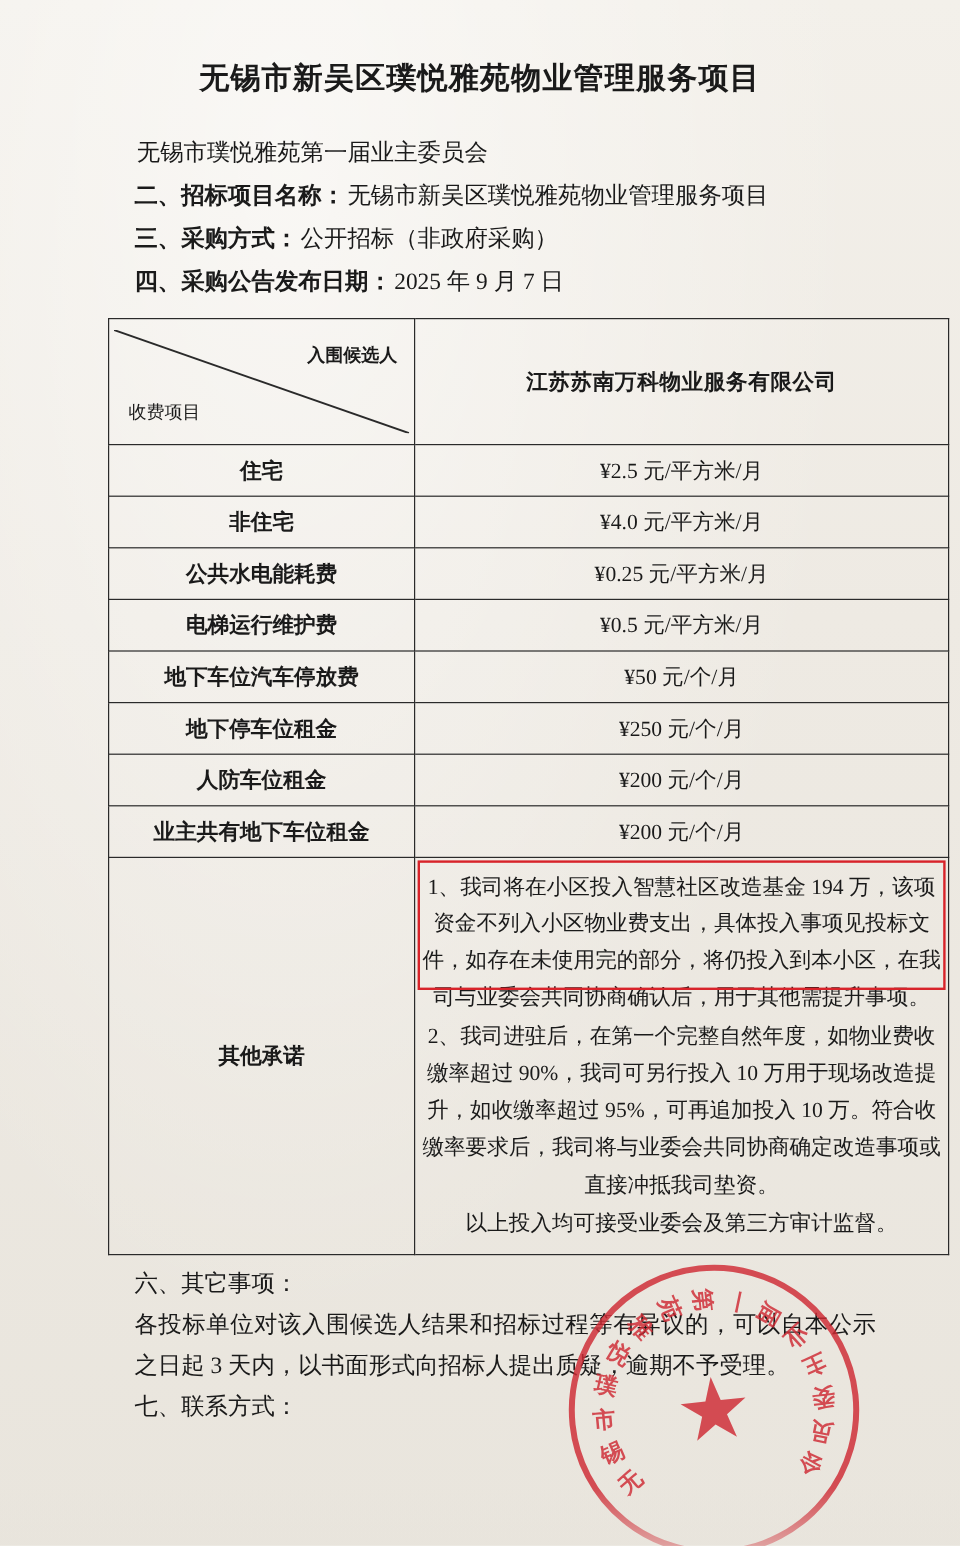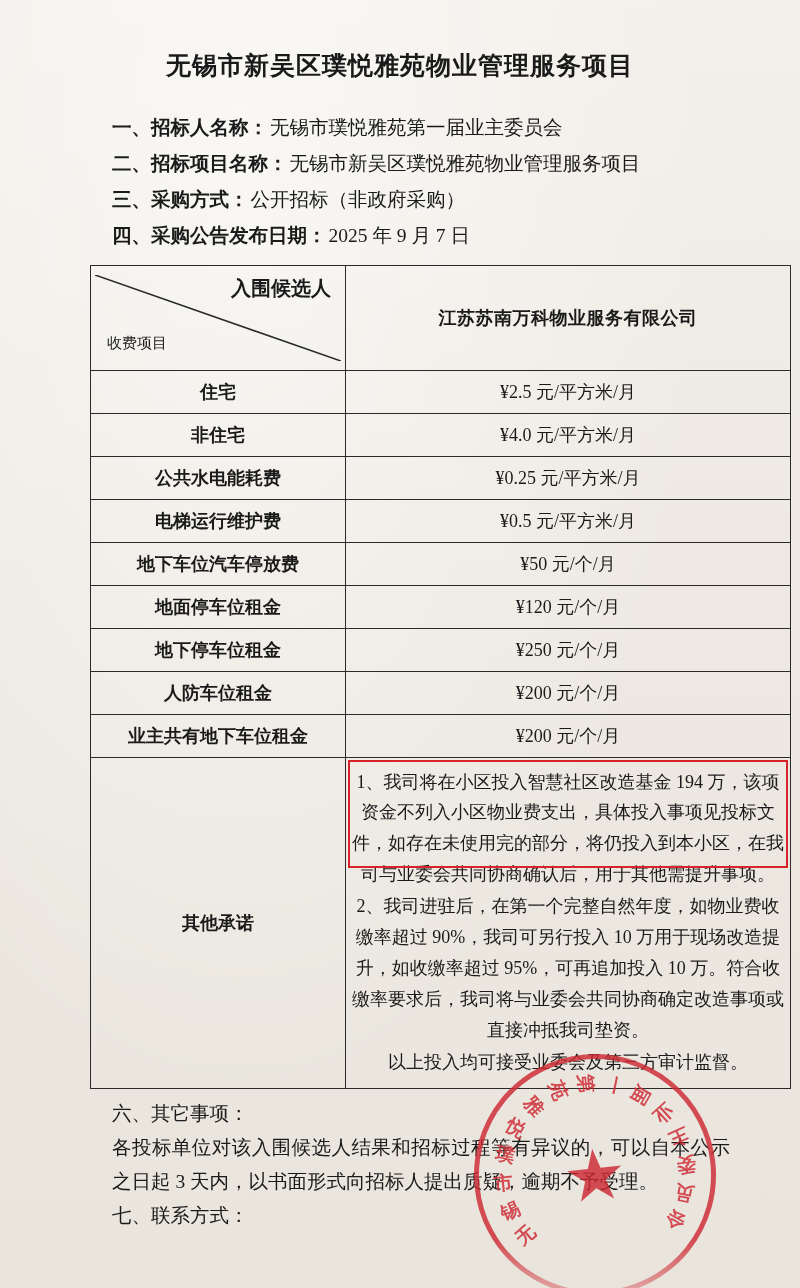--- a/index.html
+++ b/index.html
@@ -89,22 +89,22 @@
     height: 100%;
   }
   .diag-line {
     position: absolute;
     left: 0; top: 0;
     width: 100%; height: 100%;
   }
   .diag-top {
     position: absolute;
     right: 10px;
-    top: 0;
-    font-size: 20px;
+    top: 12px;
+    font-size: 15px;
     font-weight: bold;
   }
   .diag-bot {
     position: absolute;
     left: 12px;
     bottom: 8px;
     font-size: 15px;
     font-weight: normal;
   }
   td.company-cell {
@@ -204,21 +204,20 @@
   <div class="paper-tint"></div>
 
   <div class="content">
 
     <h1 class="doc-title">
       <span>无锡市新吴区璞悦雅苑物业管理服务项目</span>
     </h1>
 
     <div class="fields">
       <div class="field-row">
-        <span class="field-label">一、招标人名称：</span>
         <span class="field-value">无锡市璞悦雅苑第一届业主委员会</span>
       </div>
       <div class="field-row">
         <span class="field-label">二、招标项目名称：</span>
         <span class="field-value">无锡市新吴区璞悦雅苑物业管理服务项目</span>
       </div>
       <div class="field-row">
         <span class="field-label">三、采购方式：</span>
         <span class="field-value">公开招标（非政府采购）</span>
       </div>
@@ -259,24 +258,20 @@
           <td class="item-cell">公共水电能耗费</td>
           <td class="price-cell">¥0.25 元/平方米/月</td>
         </tr>
         <tr>
           <td class="item-cell">电梯运行维护费</td>
           <td class="price-cell">¥0.5 元/平方米/月</td>
         </tr>
         <tr>
           <td class="item-cell">地下车位汽车停放费</td>
           <td class="price-cell">¥50 元/个/月</td>
-        </tr>
-        <tr>
-          <td class="item-cell">地面停车位租金</td>
-          <td class="price-cell">¥120 元/个/月</td>
         </tr>
         <tr>
           <td class="item-cell">地下停车位租金</td>
           <td class="price-cell">¥250 元/个/月</td>
         </tr>
         <tr>
           <td class="item-cell">人防车位租金</td>
           <td class="price-cell">¥200 元/个/月</td>
         </tr>
         <tr>

